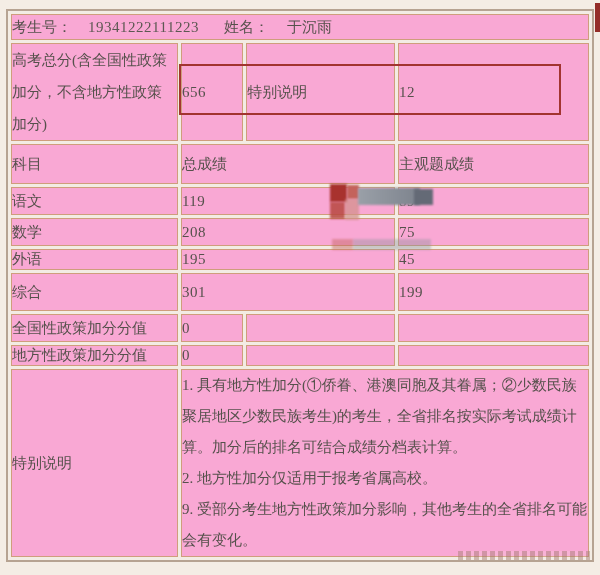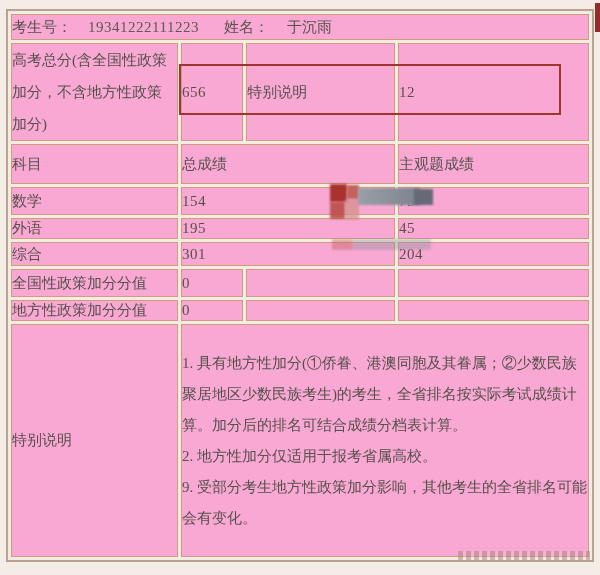--- a/index.html
+++ b/index.html
@@ -84,33 +84,38 @@
       <td class="num">12</td>
     </tr>
 
     <tr style="height:40px">
       <td>科目</td>
       <td colspan="2">总成绩</td>
       <td>主观题成绩</td>
     </tr>
 
     <tr style="height:28px">
+      <td>语文</td>
+      <td colspan="2" class="num">119</td>
+      <td class="num">89</td>
+    </tr>
+    <tr style="height:28px">
       <td>数学</td>
-      <td colspan="2" class="num">154</td>
+      <td colspan="2" class="num">208</td>
       <td class="num">75</td>
     </tr>
     <tr style="height:20px">
       <td>外语</td>
       <td colspan="2" class="num">195</td>
       <td class="num">45</td>
     </tr>
-    <tr style="height:24px">
+    <tr style="height:38px">
       <td>综合</td>
       <td colspan="2" class="num">301</td>
-      <td class="num">204</td>
+      <td class="num">199</td>
     </tr>
 
     <tr style="height:28px">
       <td>全国性政策加分分值</td>
       <td class="num">0</td>
       <td></td>
       <td></td>
     </tr>
     <tr style="height:16px">
       <td>地方性政策加分分值</td>

